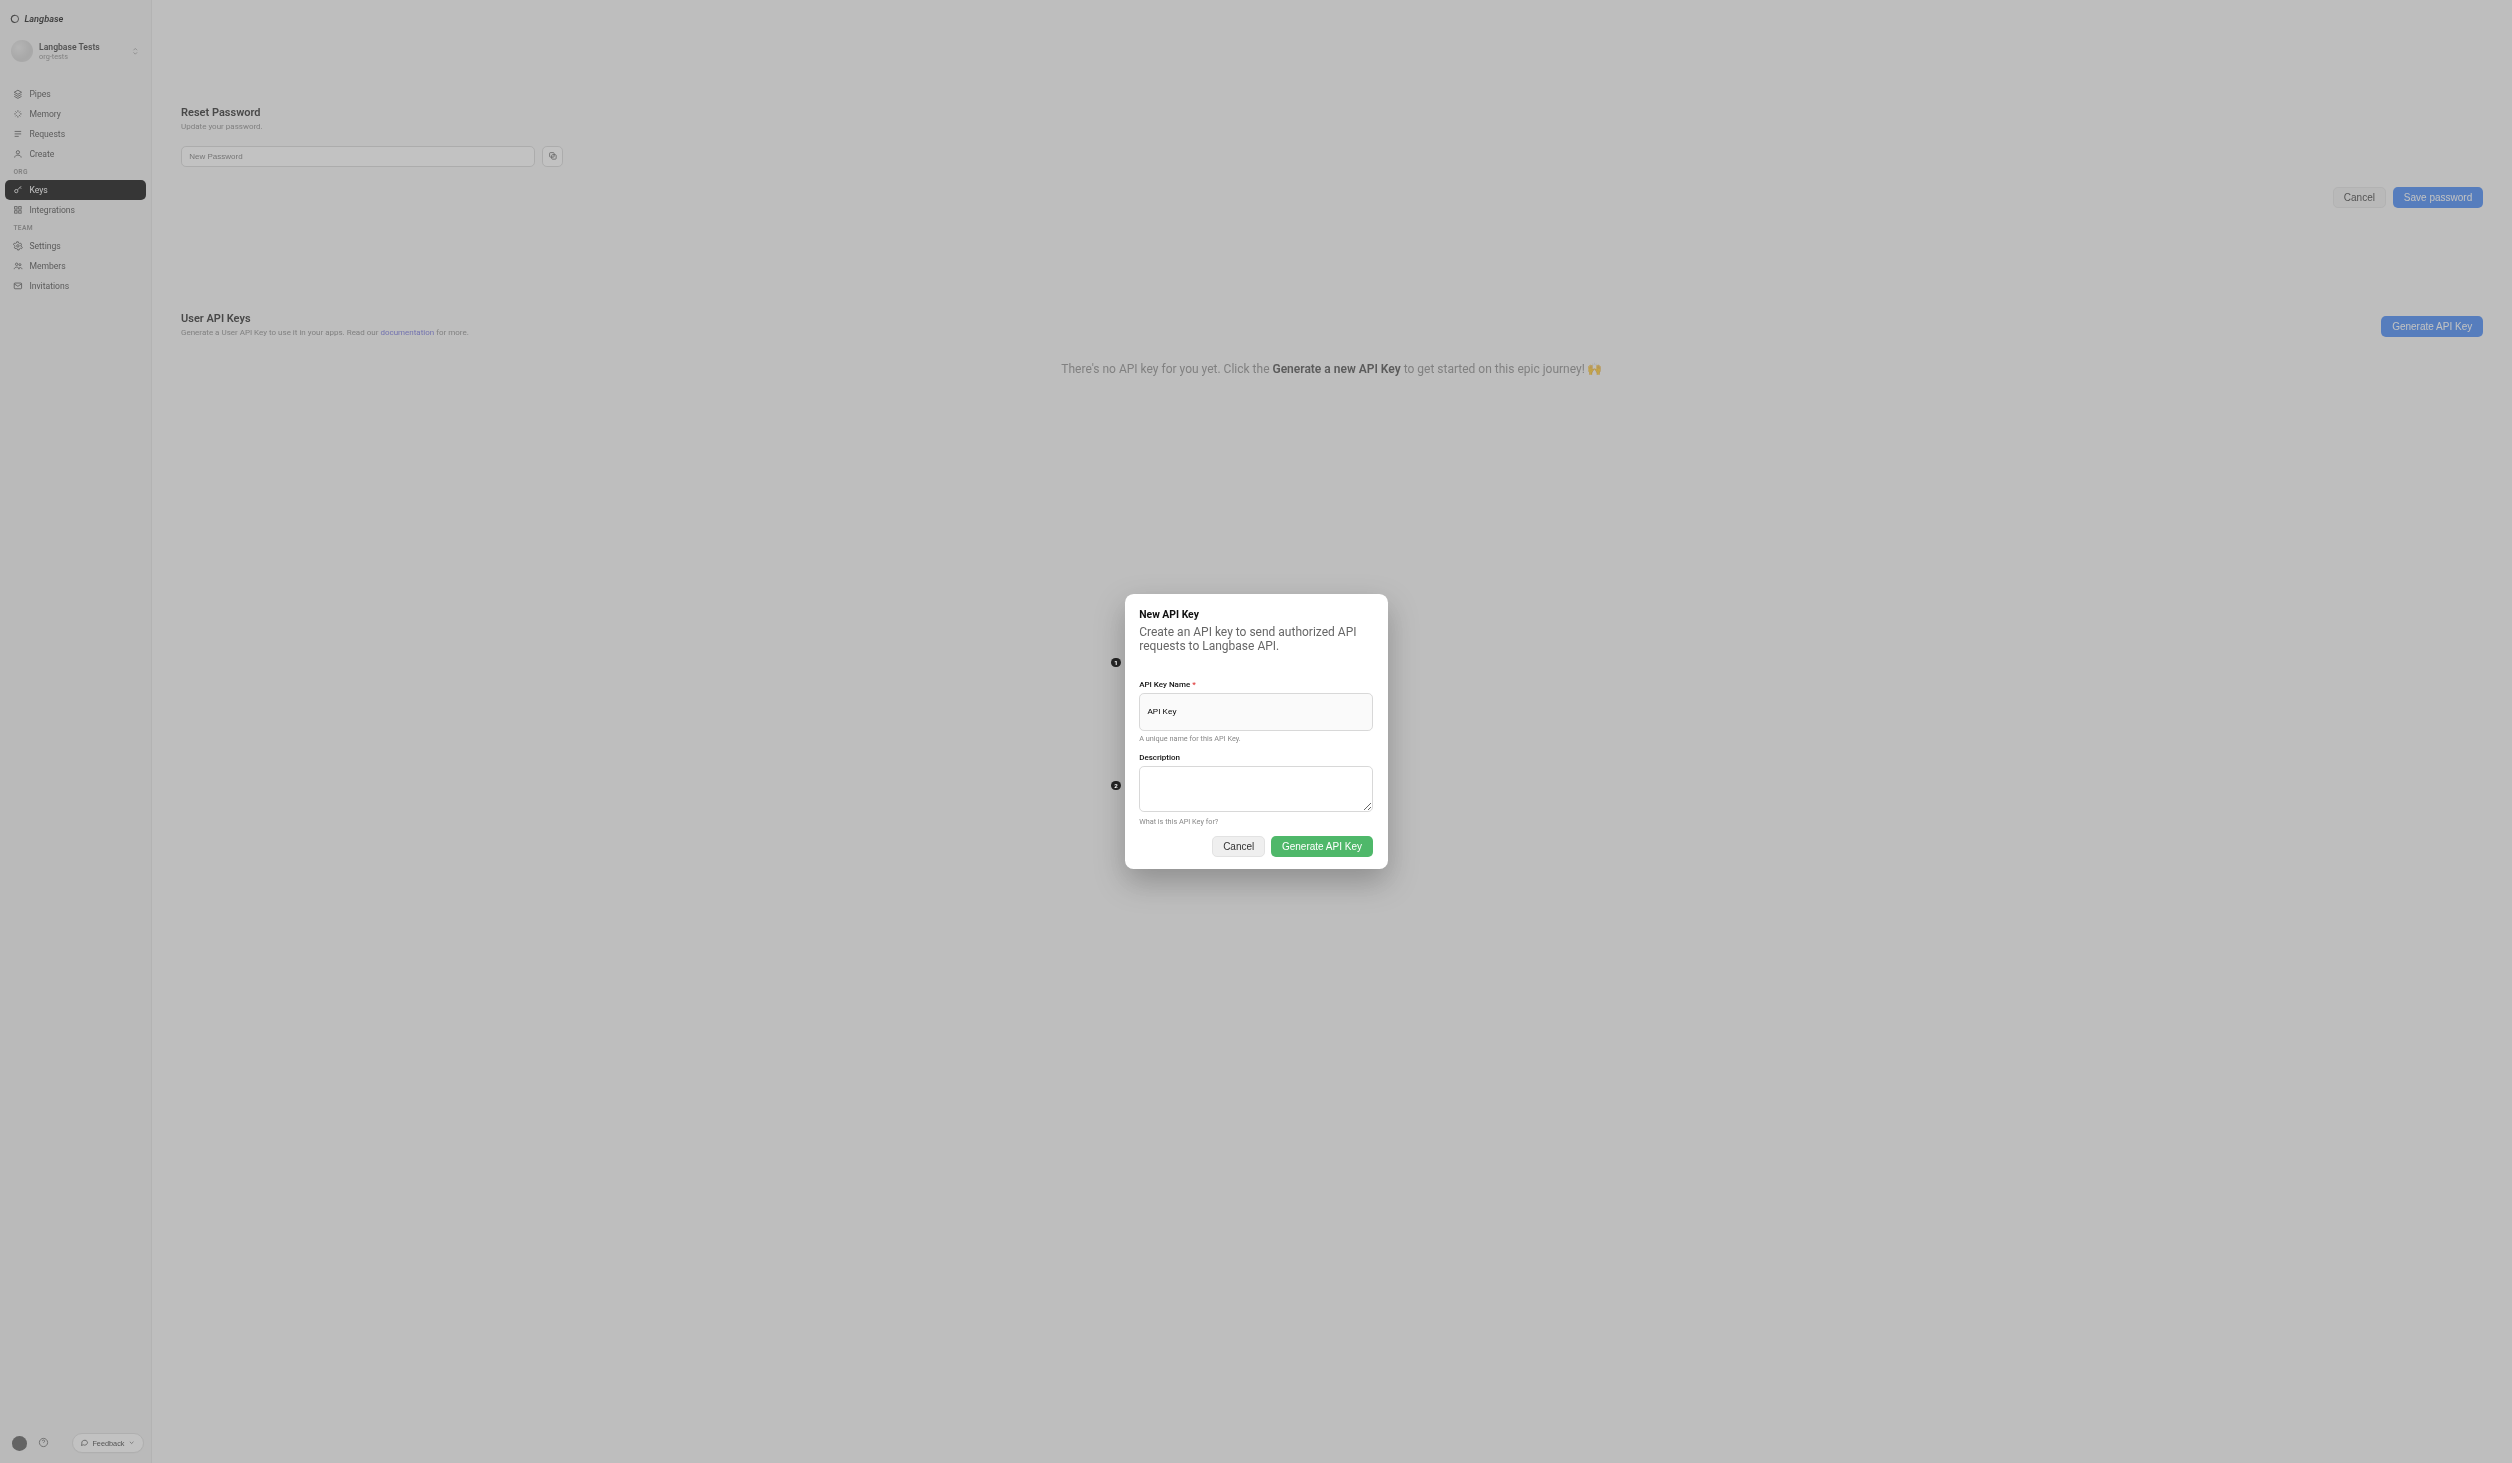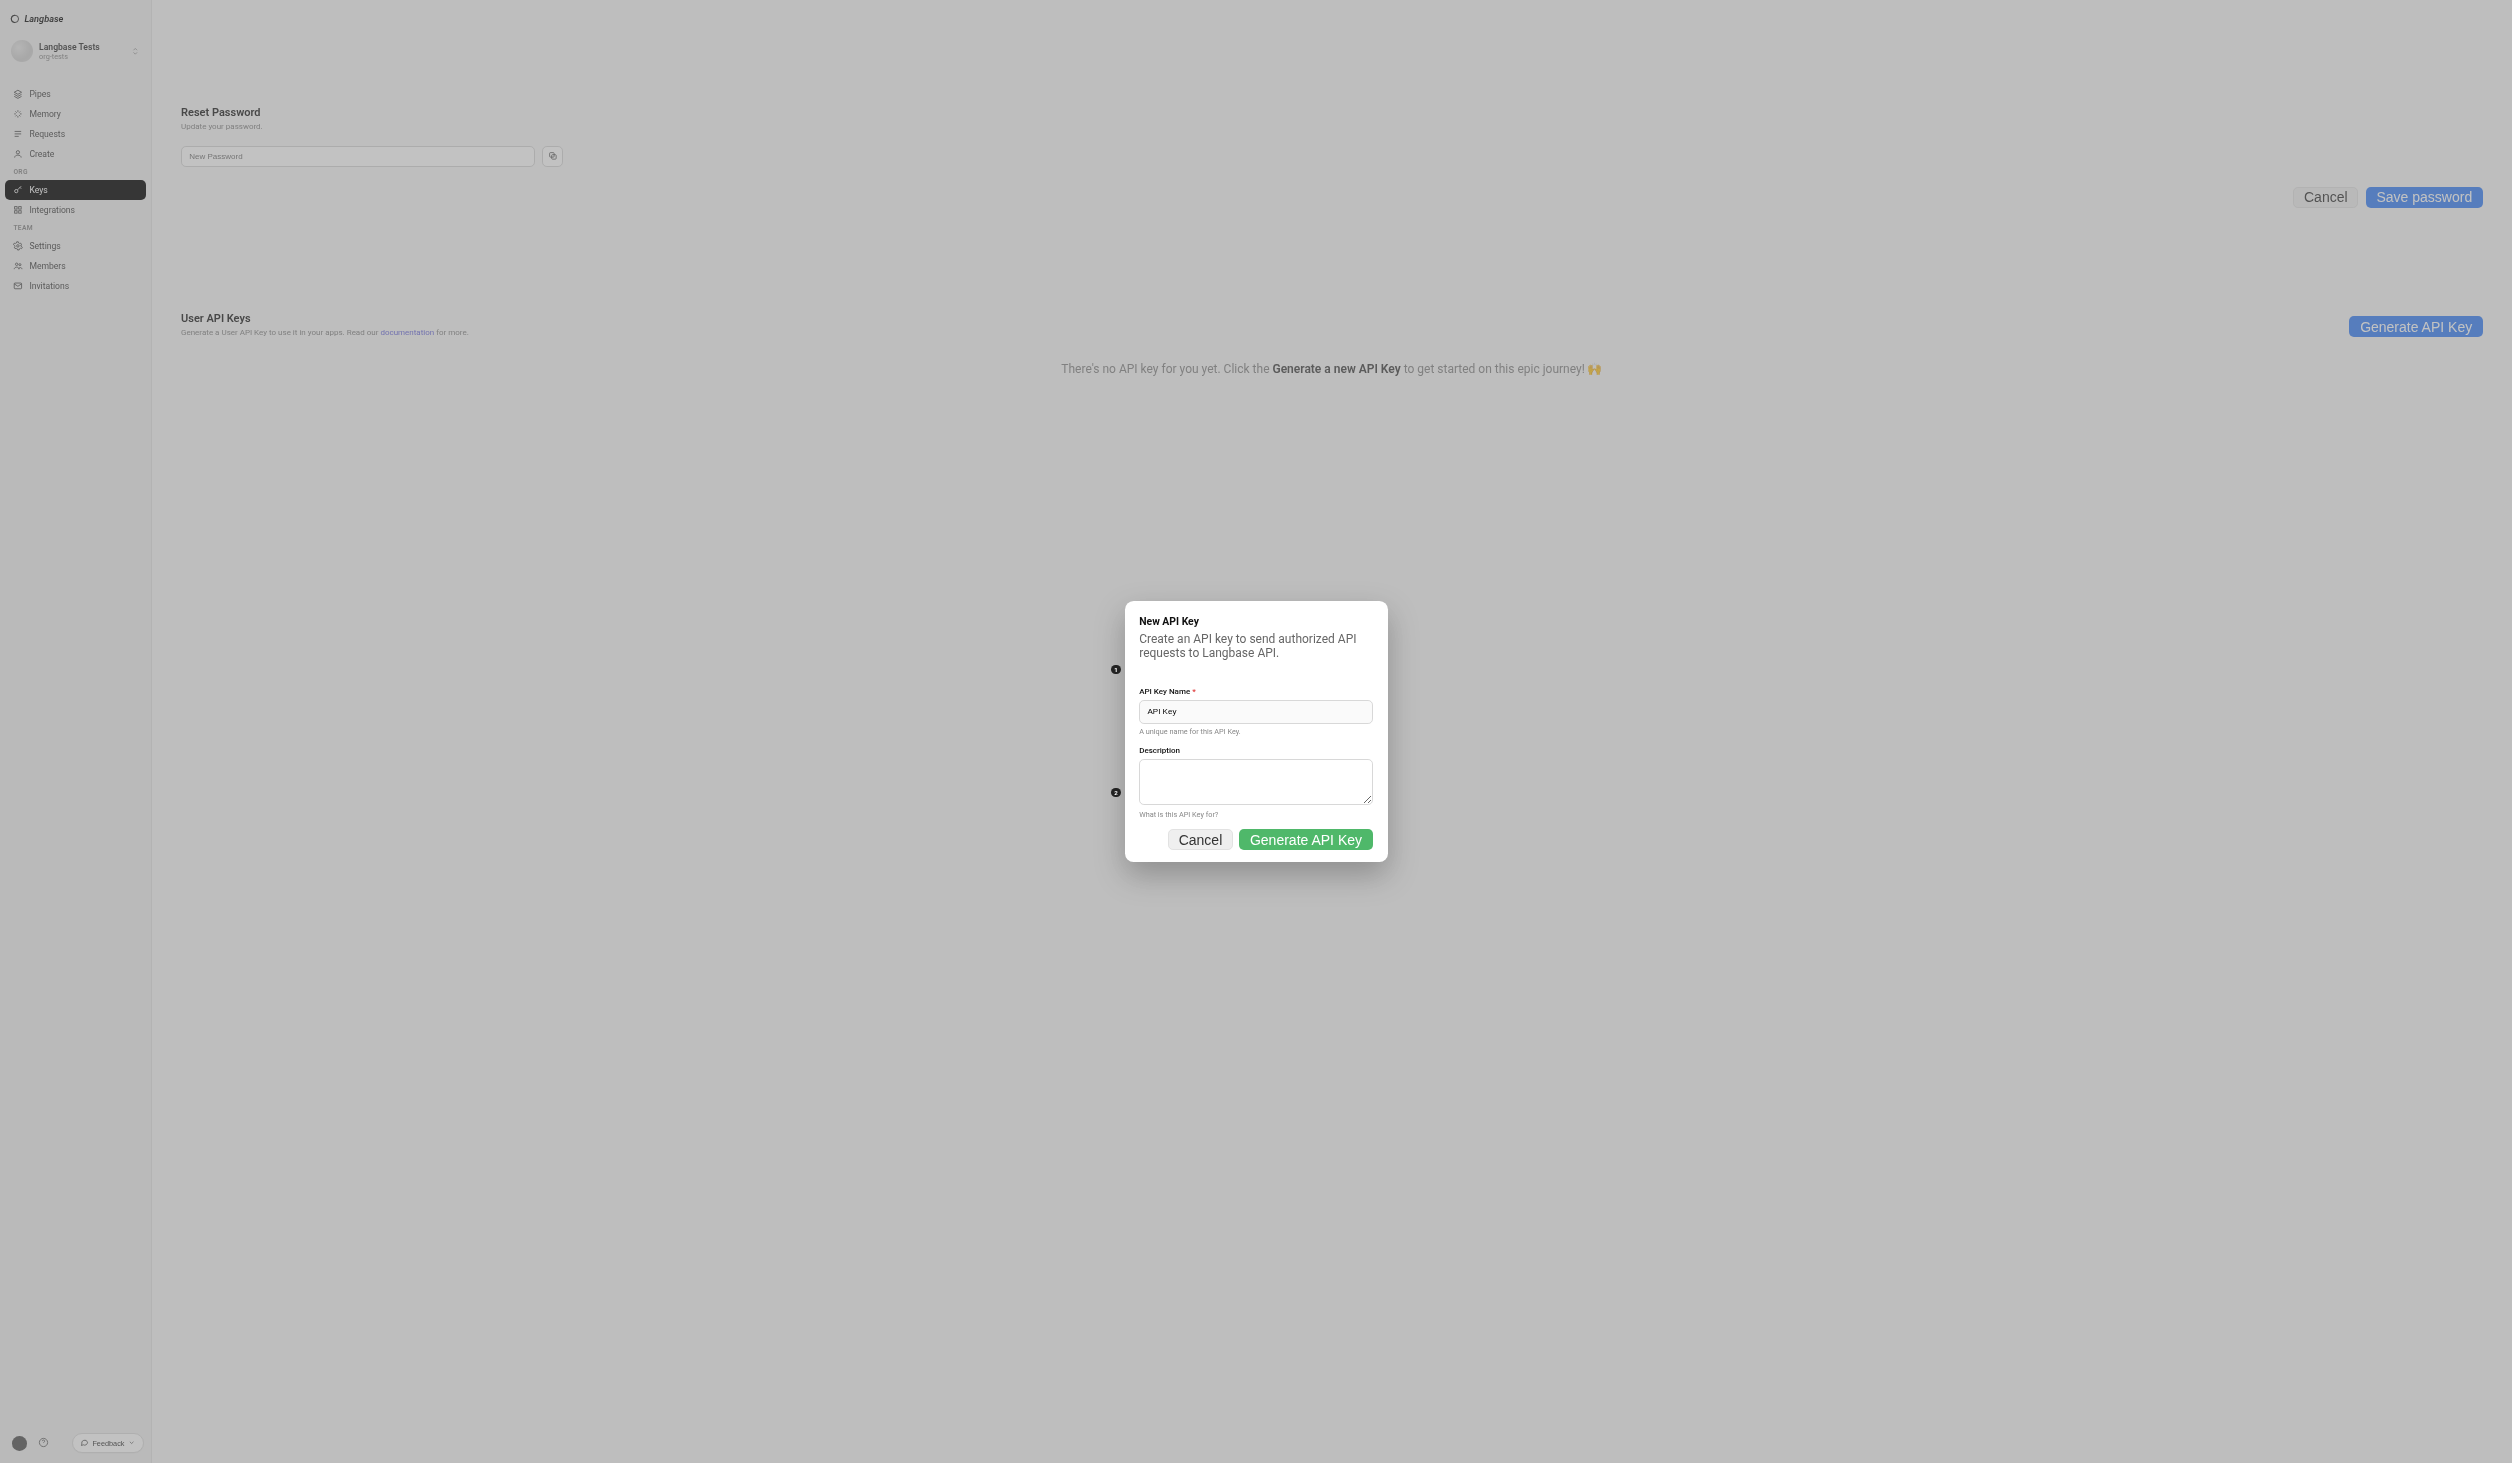--- a/index.html
+++ b/index.html
@@ -35,42 +35,42 @@
     .main { flex: 1; overflow-y: auto; padding: 19.6px 29px; }
     .section { margin-top: 86px; }
     .section-title { font-size: 11px; font-weight: 600; margin-bottom: 3.7px; color: #222; }
     .section-sub { font-size: 8px; color: #888; }
 
     .pw-row { display: flex; align-items: center; gap: 7.3px; margin-top: 14.7px; }
     .pw-input { flex: 1; max-width: 354px; height: 21px; border: 0.6px solid #d8d8d8; border-radius: 4.9px; padding: 0 7.3px; background: #fff; font-size: 8px; }
     .copy-btn { width: 21px; height: 21px; border: 0.6px solid #d8d8d8; border-radius: 4.9px; background: #fff; display: flex; align-items: center; justify-content: center; color: #555; cursor: pointer; }
 
     .btn-row { display: flex; justify-content: flex-end; gap: 7.3px; margin-top: 19.6px; }
-    .btn { height: 21px; padding: 0 9.8px; border-radius: 4.9px; font-size: 14px; font-weight: 500; display: inline-flex; align-items: center; cursor: pointer; border: 0.6px solid transparent; }
+    .btn { height: 21px; padding: 0 9.8px; border-radius: 4.9px; font-size: 10px; font-weight: 500; display: inline-flex; align-items: center; cursor: pointer; border: 0.6px solid transparent; }
     .btn-secondary { background: #efefef; color: #333; border-color: #e2e2e2; }
     .btn-dark { background: #3b82f6; color: #fff; }
 
     
     .keys-section { margin-top: 104px; }
     .keys-head { display: flex; align-items: flex-end; justify-content: space-between; gap: 14.7px; }
     .keys-desc { font-size: 8px; color: #888; margin-top: 3.7px; }
     .keys-desc a { color: #6f6fdc; text-decoration: none; }
     .gen-key-btn { flex-shrink: 0; }
 
     .empty-state { text-align: center; margin-top: 24.4px; font-size: 12px; color: #888; }
     .empty-state strong { color: #444; font-weight: 600; }
 
     
     .scrim { position: fixed; inset: 0; background: rgba(120,120,120,0.45); display: flex; align-items: center; justify-content: center; }
     .modal { width: 263px; background: #fff; border-radius: 8.6px; padding: 14.7px 14.7px 12.2px 14.7px; box-shadow: 0 12.2px 31px rgba(0,0,0,0.25); position: relative; }
     .modal h2 { font-size: 10.4px; font-weight: 700; margin-bottom: 3.7px; }
     .modal-sub { font-size: 12px; color: #666; margin-bottom: 27px; }
     .field-label { font-size: 8px; font-weight: 500; margin-bottom: 3.7px; display: block; }
     .req { color: #d33; }
-    .text-input { width: 100%; height: 24px; border: 0.6px solid #d8d8d8; border-radius: 4.9px; padding: 0 7.3px; font-size: 8px; background: #fafafa; }
+    .text-input { width: 100%; height: 38px; border: 0.6px solid #d8d8d8; border-radius: 4.9px; padding: 0 7.3px; font-size: 8px; background: #fafafa; }
     .textarea { width: 100%; height: 46px; border: 0.6px solid #d8d8d8; border-radius: 4.9px; padding: 4.9px 7.3px; font-size: 8px; background: #fff; resize: vertical; }
     .hint { font-size: 7.3px; color: #888; margin-top: 3.7px; margin-bottom: 9.8px; }
     .modal-actions { display: flex; justify-content: flex-end; gap: 6.1px; margin-top: 4.9px; }
     .btn-green { background: #4fb86a; color: #fff; }
 
     
     .step-badge { position: absolute; width: 9.8px; height: 9.8px; border-radius: 50%; background: #222; color: #fff; font-size: 6.1px; font-weight: 700; display: flex; align-items: center; justify-content: center; left: -13.4px; }
     .step-1 { top: 64px; }
     .step-2 { top: 187px; }
   </style>

